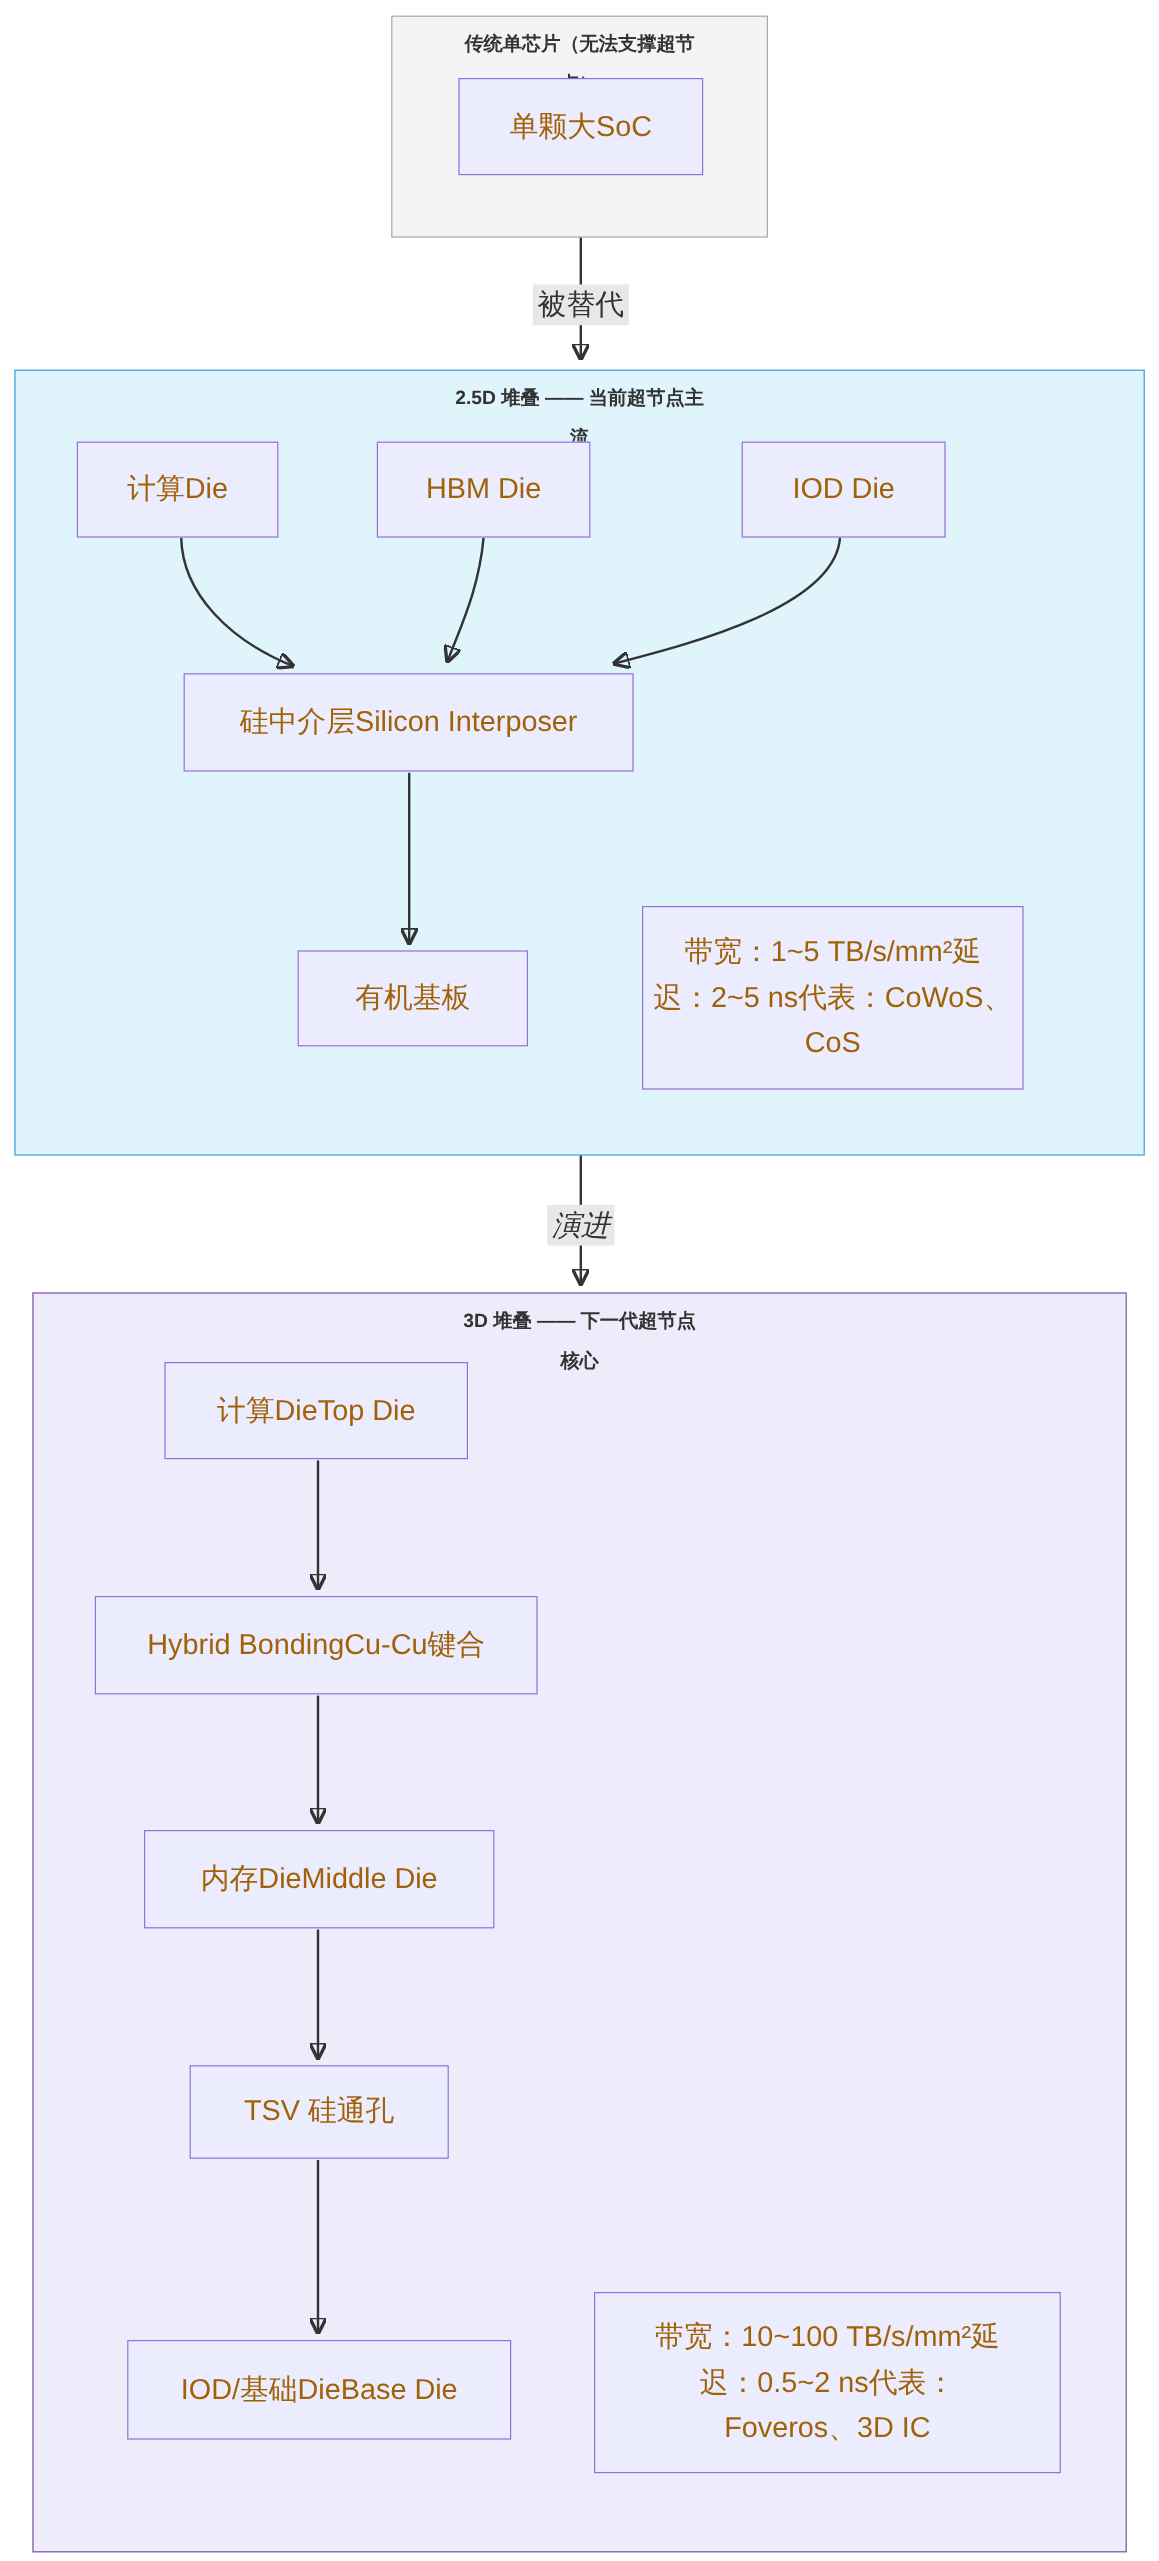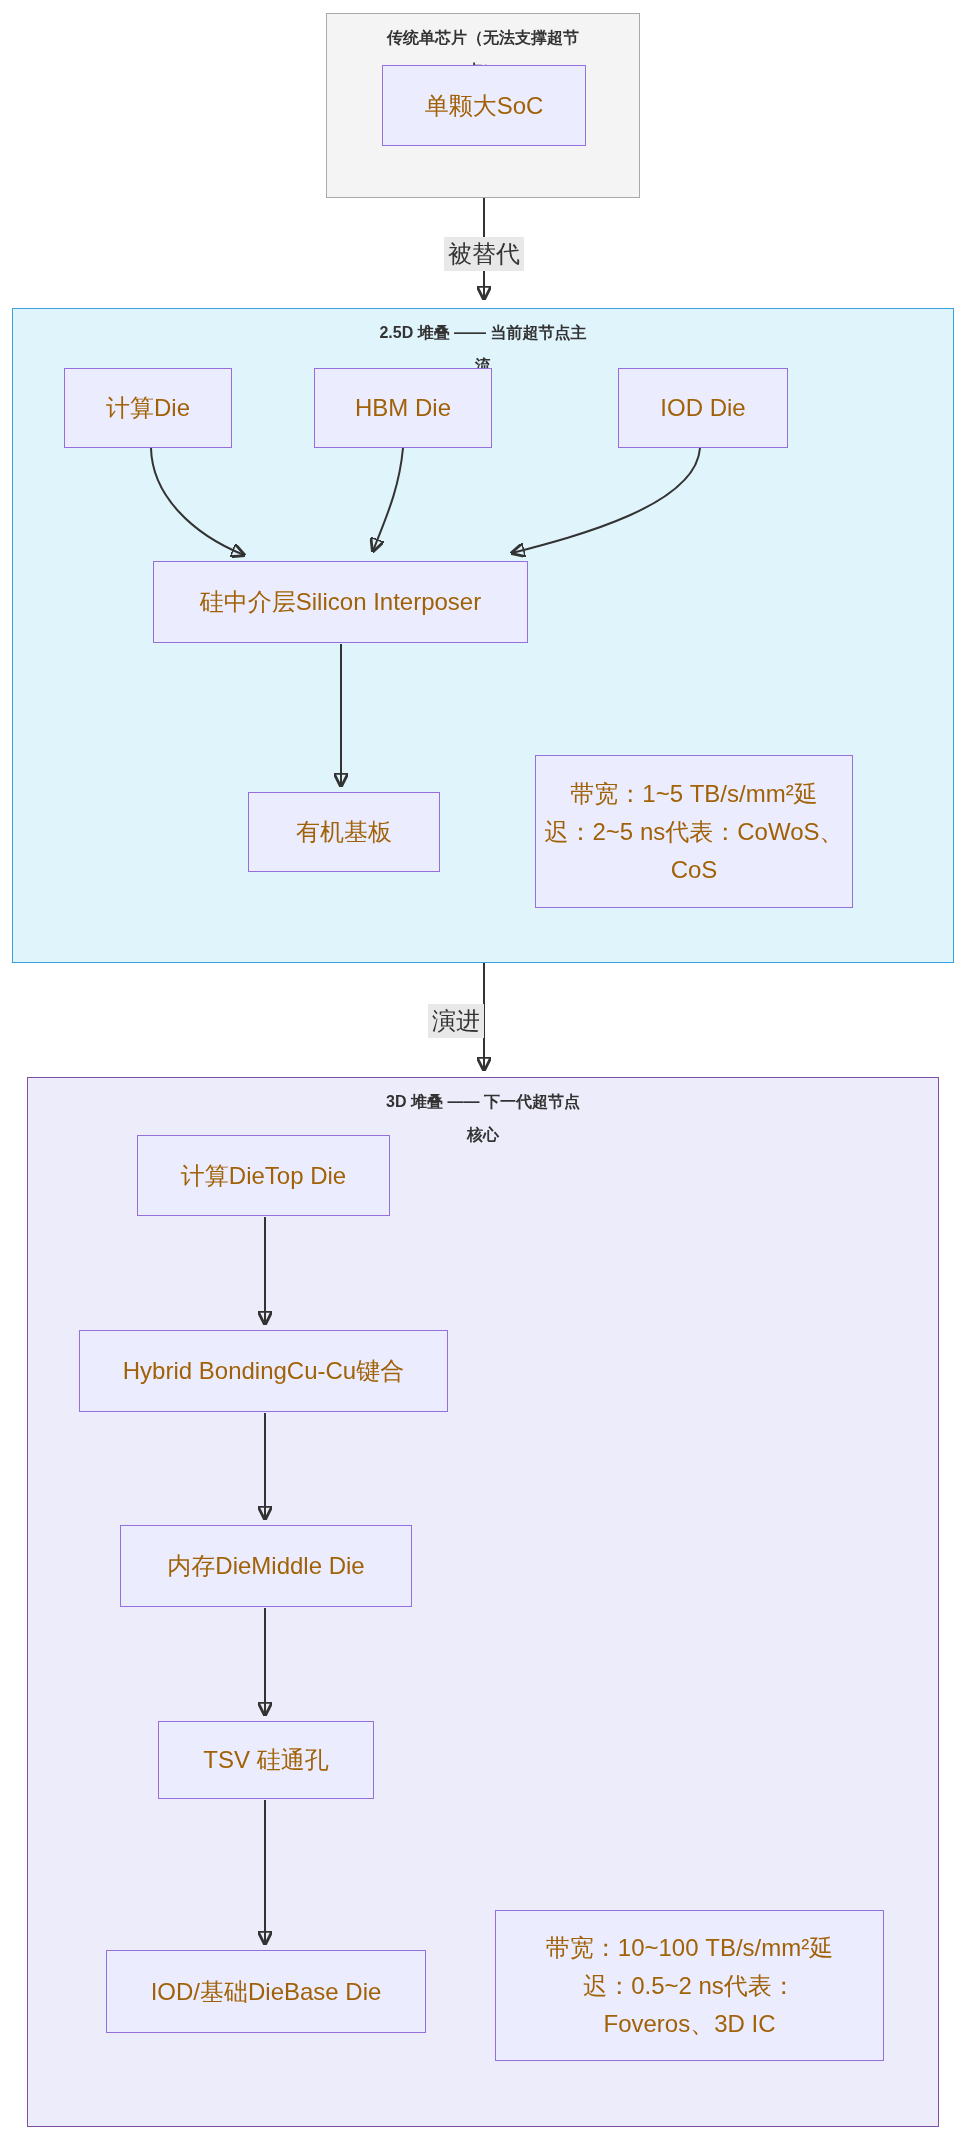--- a/index.html
+++ b/index.html
@@ -95,15 +95,15 @@
 
   <div class="node note" style="left:495px;top:1910px;width:389px;height:151px;">
     <div>
       <span class="tl">带宽：10~100 TB/s/mm²延</span>
       <span class="tl">迟：0.5~2 ns代表：</span>
       <span class="tl">Foveros、3D IC</span>
     </div>
   </div>
 
   <div class="edge-label" style="left:484px;top:254px;">被替代</div>
-  <div class="edge-label" style="left:456px;top:1021px;">演进</div>
+  <div class="edge-label" style="left:484px;top:1021px;font-style:italic;">演进</div>
 
 </div>
 
 </body></html>

